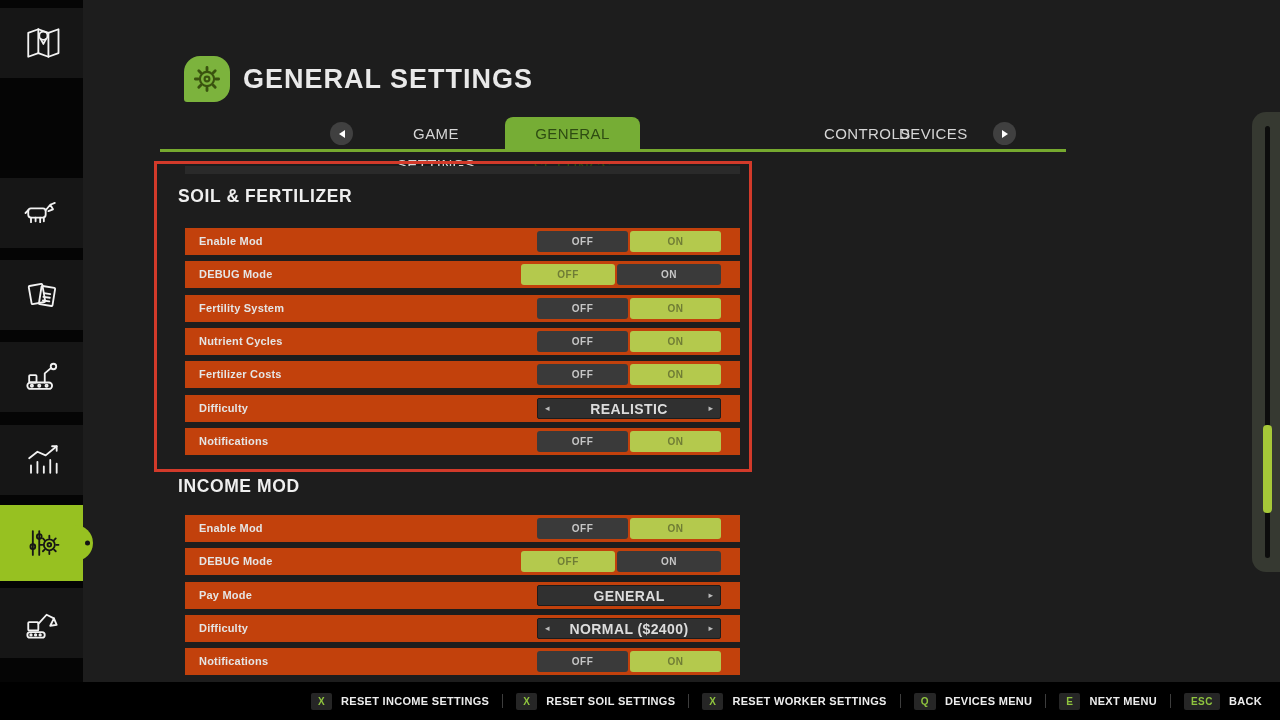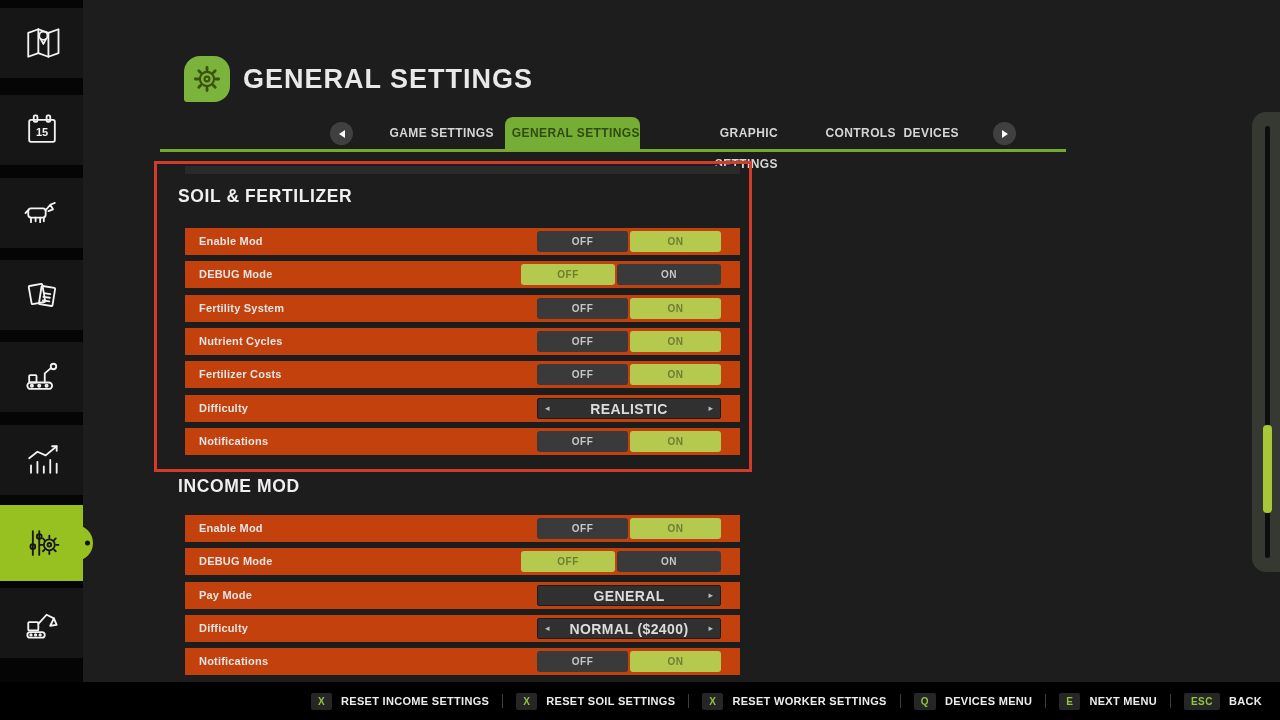--- a/index.html
+++ b/index.html
@@ -42,22 +42,22 @@
   .tab-nav {
     position:absolute; top:122px; width:23px; height:23px; border-radius:50%;
     background:#404040; border:none; cursor:pointer;
     display:flex; align-items:center; justify-content:center;
   }
   .tab-nav.left { left:330px; }
   .tab-nav.right { left:993px; }
   .tri-left { width:0; height:0; border-top:4px solid transparent; border-bottom:4px solid transparent; border-right:6px solid #fff; }
   .tri-right { width:0; height:0; border-top:4px solid transparent; border-bottom:4px solid transparent; border-left:6px solid #fff; }
   .tab {
-    position:absolute; top:118px; height:31px; line-height:31px; text-align:right;
-    font-size:12px; font-weight:bold; color:#d6d6d6; letter-spacing:0.4px;
+    position:absolute; top:118px; height:31px; line-height:31px; text-align:center;
+    font-size:15px; font-weight:normal; color:#d6d6d6; letter-spacing:0.4px;
     background:none; border:none; cursor:pointer; font-family:inherit;
   }
   .tab.active {
     top:117px; height:33px; line-height:33px; background:#76ad35;
     border-radius:8px 8px 0 0; color:#2e4c12;
   }
 
   
   .scrollbar { position:absolute; left:1252px; top:112px; width:28px; height:460px; background:#363931; border-radius:14px 0 0 14px; }
   .scroll-track { position:absolute; left:13px; top:14px; width:5px; height:432px; background:#0d0d0d; border-radius:3px; }
@@ -118,28 +118,20 @@
 
 <div class="screen">
 
   <div class="sidebar">
     <div class="tile" style="top:8px">
       <svg viewBox="0 0 48 48">
         <path class="ln" d="M9 13 L20 9 L31 13 L42 9 V35 L31 39 L20 35 L9 39 Z"></path>
         <path class="ln" d="M20 9 V35 M31 13 V39"></path>
         <circle class="ln" cx="25.5" cy="16" r="4.5"></circle>
         <path class="ln" d="M22.5 19.5 L25.5 25 L28.5 19.5"></path>
-      </svg>
-    </div>
-    <div class="tile" style="top:95px">
-      <svg viewBox="0 0 48 48">
-        <rect class="ln" x="10" y="13" width="28" height="24" rx="2"></rect>
-        <rect class="ln" x="15" y="8" width="4" height="7" rx="1.5"></rect>
-        <rect class="ln" x="29" y="8" width="4" height="7" rx="1.5"></rect>
-        <text x="24" y="31" text-anchor="middle" font-size="12" font-weight="bold" fill="#f2f2f2">15</text>
       </svg>
     </div>
     <div class="tile" style="top:178px">
       <svg viewBox="0 0 48 48">
         <rect class="ln" x="9" y="19" width="19" height="10" rx="3"></rect>
         <path class="ln" d="M12 29 V34 M17 29 V33 M22 29 V34 M26 29 V33"></path>
         <path class="ln" d="M28 21 L33 15 L38 13 M33 15 L36 20 L31 22"></path>
         <path class="ln" d="M9 21 L6 24"></path>
       </svg>
     </div>
@@ -203,21 +195,20 @@
     </svg>
   </div>
   <div class="page-title">GENERAL SETTINGS</div>
 
   <div class="tab-underline"></div>
   <button class="tab-nav left">
     <span class="tri-left"></span>
   </button>
   <button class="tab" style="left:378px;width:116px">GAME SETTINGS</button>
   <button class="tab active" style="left:505px;width:135px">GENERAL SETTINGS</button>
-  <button class="tab" style="left:658px;width:120px">GRAPHIC SETTINGS</button>
   <button class="tab" style="left:824px;width:72px">CONTROLS</button>
   <button class="tab" style="left:899px;width:60px">DEVICES</button>
   <button class="tab-nav right">
     <span class="tri-right"></span>
   </button>
 
   <div class="scrollbar">
     <div class="scroll-track"></div>
     <div class="scroll-thumb"></div>
   </div>

